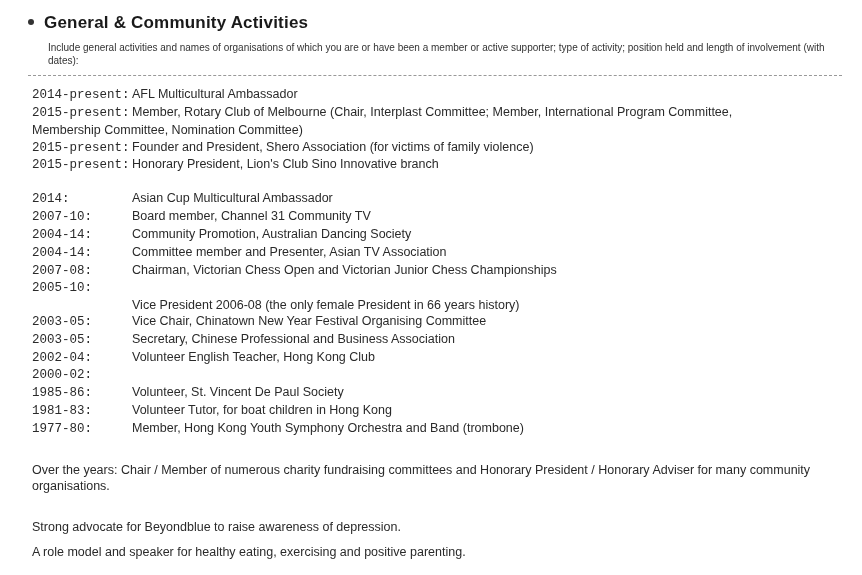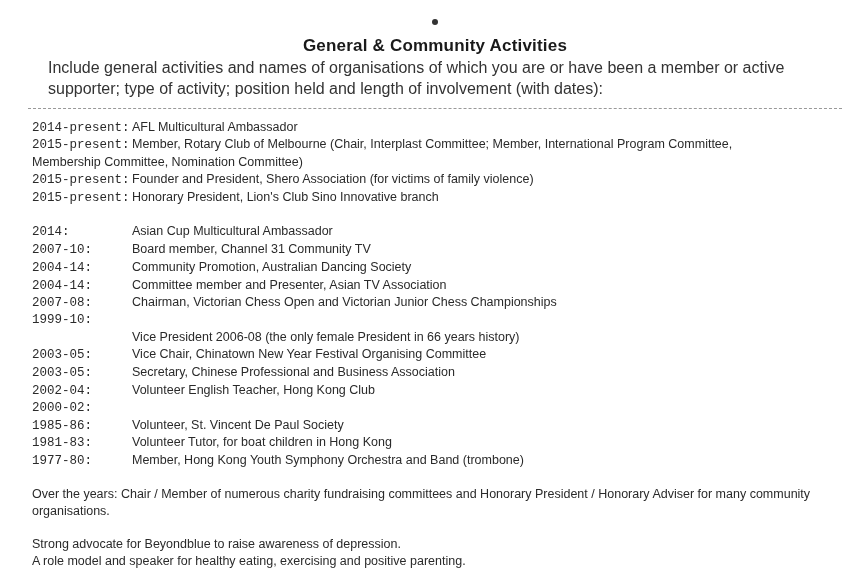--- a/index.html
+++ b/index.html
@@ -12,40 +12,40 @@
       background: #fff;
       width: 862px;
       height: 575px;
       padding: 12px 20px 12px 28px;
       color: #2a2a2a;
       font-size: 12.5px;
       line-height: 1.35;
     }
     .header {
       display: flex;
-      align-items: center;
+      align-items: flex-start;
       gap: 10px;
-      flex-direction: column;
+      margin-bottom: 6px;
     }
     .bullet {
       width: 6px;
       height: 6px;
       background: #333;
       border-radius: 50%;
       margin-top: 7px;
       flex-shrink: 0;
     }
     h1 {
       font-size: 17px;
       font-weight: bold;
       color: #1a1a1a;
       letter-spacing: 0.2px;
     }
     .intro {
-      font-size: 16px;
+      font-size: 10px;
       color: #333;
       margin-left: 20px;
       margin-bottom: 8px;
       line-height: 1.3;
     }
     .content-box {
       border-top: 1px dashed #999;
       margin-left: 0;
       padding: 10px 4px 0 4px;
     }
@@ -58,21 +58,21 @@
       flex-shrink: 0;
       font-family: Liberation Mono, monospace;
     }
     .desc {
       flex: 1;
     }
     .gap {
       height: 16px;
     }
     .para {
-      margin-top: 0;
+      margin-top: 8px;
     }
   </style>
 </head>
 <body>
 
 <div class="header">
   <div class="bullet"></div>
   <h1>General &amp; Community Activities</h1>
 </div>
 
@@ -114,21 +114,21 @@
   </div>
   <div class="entry">
     <span class="date">2004-14:</span>
     <span class="desc">Committee member and Presenter, Asian TV Association</span>
   </div>
   <div class="entry">
     <span class="date">2007-08:</span>
     <span class="desc">Chairman, Victorian Chess Open and Victorian Junior Chess Championships</span>
   </div>
   <div class="entry">
-    <span class="date">1999-10:</span>
+    <span class="date">2005-10:</span>
   </div>
   <div class="entry">
     <span class="date"></span>
     <span class="desc">Vice President 2006-08 (the only female President in 66 years history)</span>
   </div>
   <div class="entry">
     <span class="date">2003-05:</span>
     <span class="desc">Vice Chair, Chinatown New Year Festival Organising Committee</span>
   </div>
   <div class="entry">

